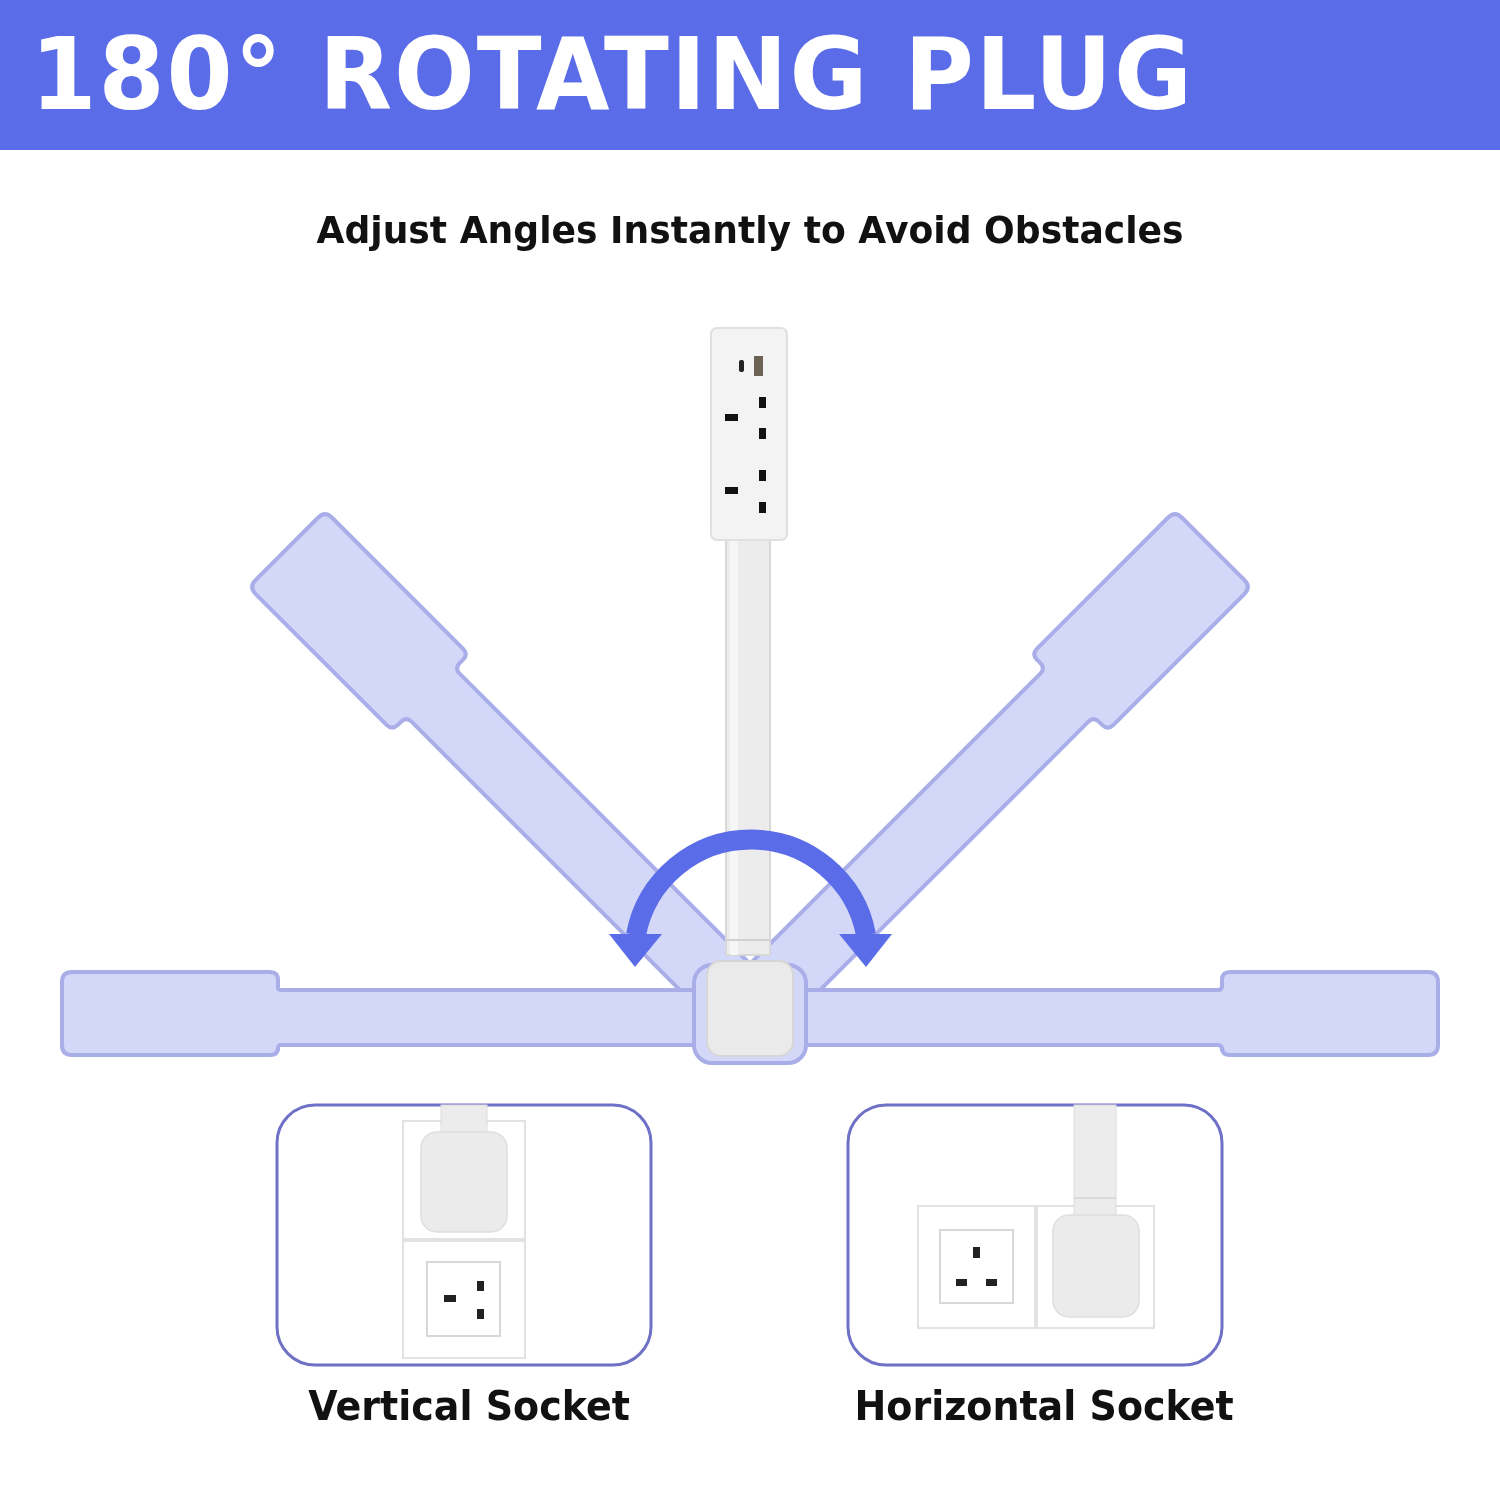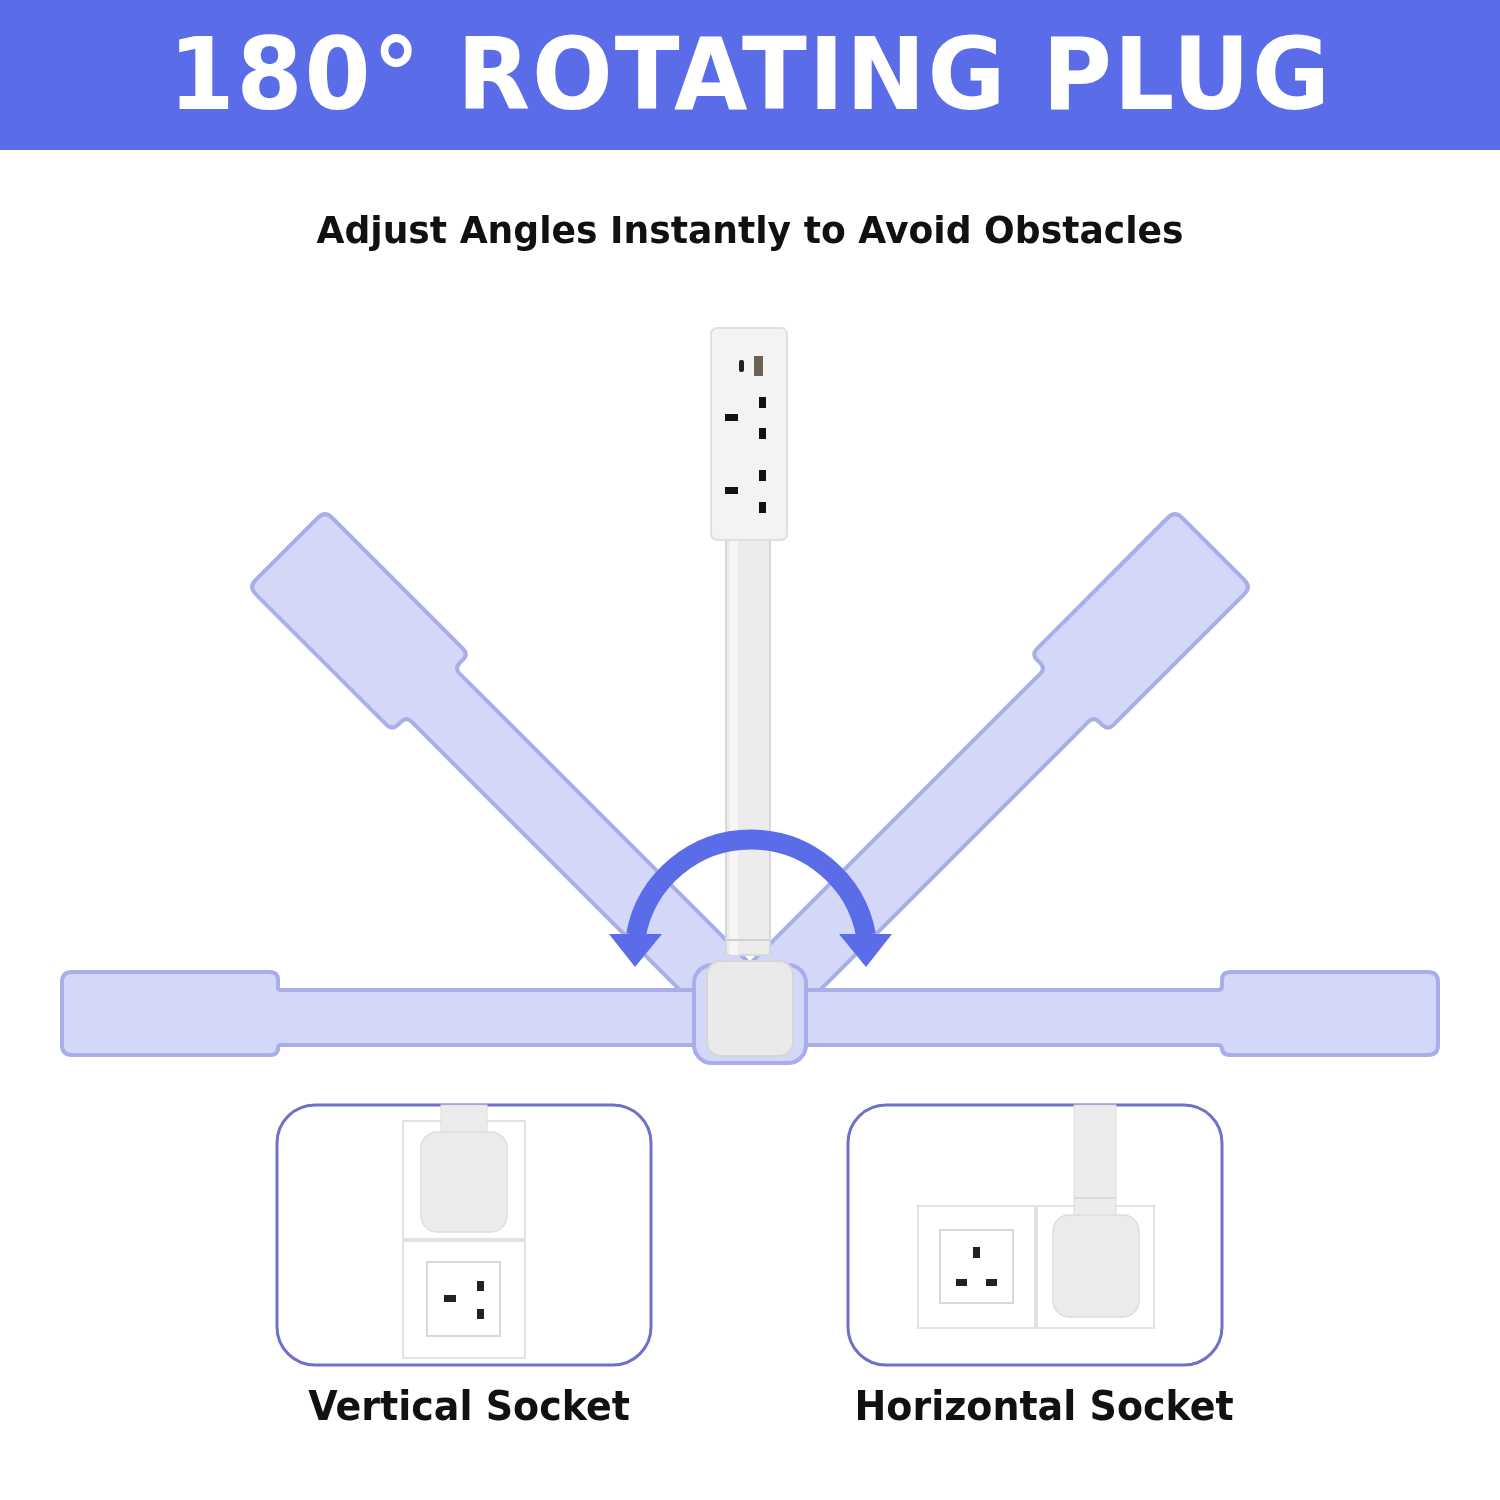--- a/index.html
+++ b/index.html
@@ -1,17 +1,17 @@
 <!DOCTYPE html>
 <html><head>
   <meta charset="utf-8">
   <style>
     html, body { margin: 0; padding: 0; background: #ffffff; }
     body { width: 1500px; height: 1500px; position: relative; overflow: hidden; font-family: "DejaVu Sans", sans-serif; }
-    .banner { position: absolute; left: 0; top: 0; width: 1500px; height: 150px; background: #5a6ce8; display: flex; align-items: center; justify-content: center; }
+    .banner { position: absolute; left: 0; top: 0; width: 1500px; height: 150px; background: #5a6ce8; display: flex; align-items: center; justify-content: flex-start; }
     .banner-title { color: #ffffff; font-family: "DejaVu Sans", sans-serif; font-weight: bold; font-size: 100px; letter-spacing: 2px; line-height: 1; transform: scaleX(0.95); white-space: nowrap; }
     .subtitle { position: absolute; left: 0; top: 208px; width: 1500px; text-align: center; font-family: "DejaVu Sans", sans-serif; font-weight: bold; font-size: 38px; color: #111111; transform: scaleX(0.95); }
     .diagram { position: absolute; left: 0; top: 0; width: 1500px; height: 1500px; }
     .caption { position: absolute; top: 1383px; font-family: "DejaVu Sans", sans-serif; font-weight: bold; font-size: 40px; color: #111111; white-space: nowrap; transform: scaleX(0.95); }
     .cap-vertical { left: 300px; width: 330px; text-align: center; }
     .cap-horizontal { left: 845px; width: 380px; text-align: center; }
   </style>
 </head>
 <body>
 

